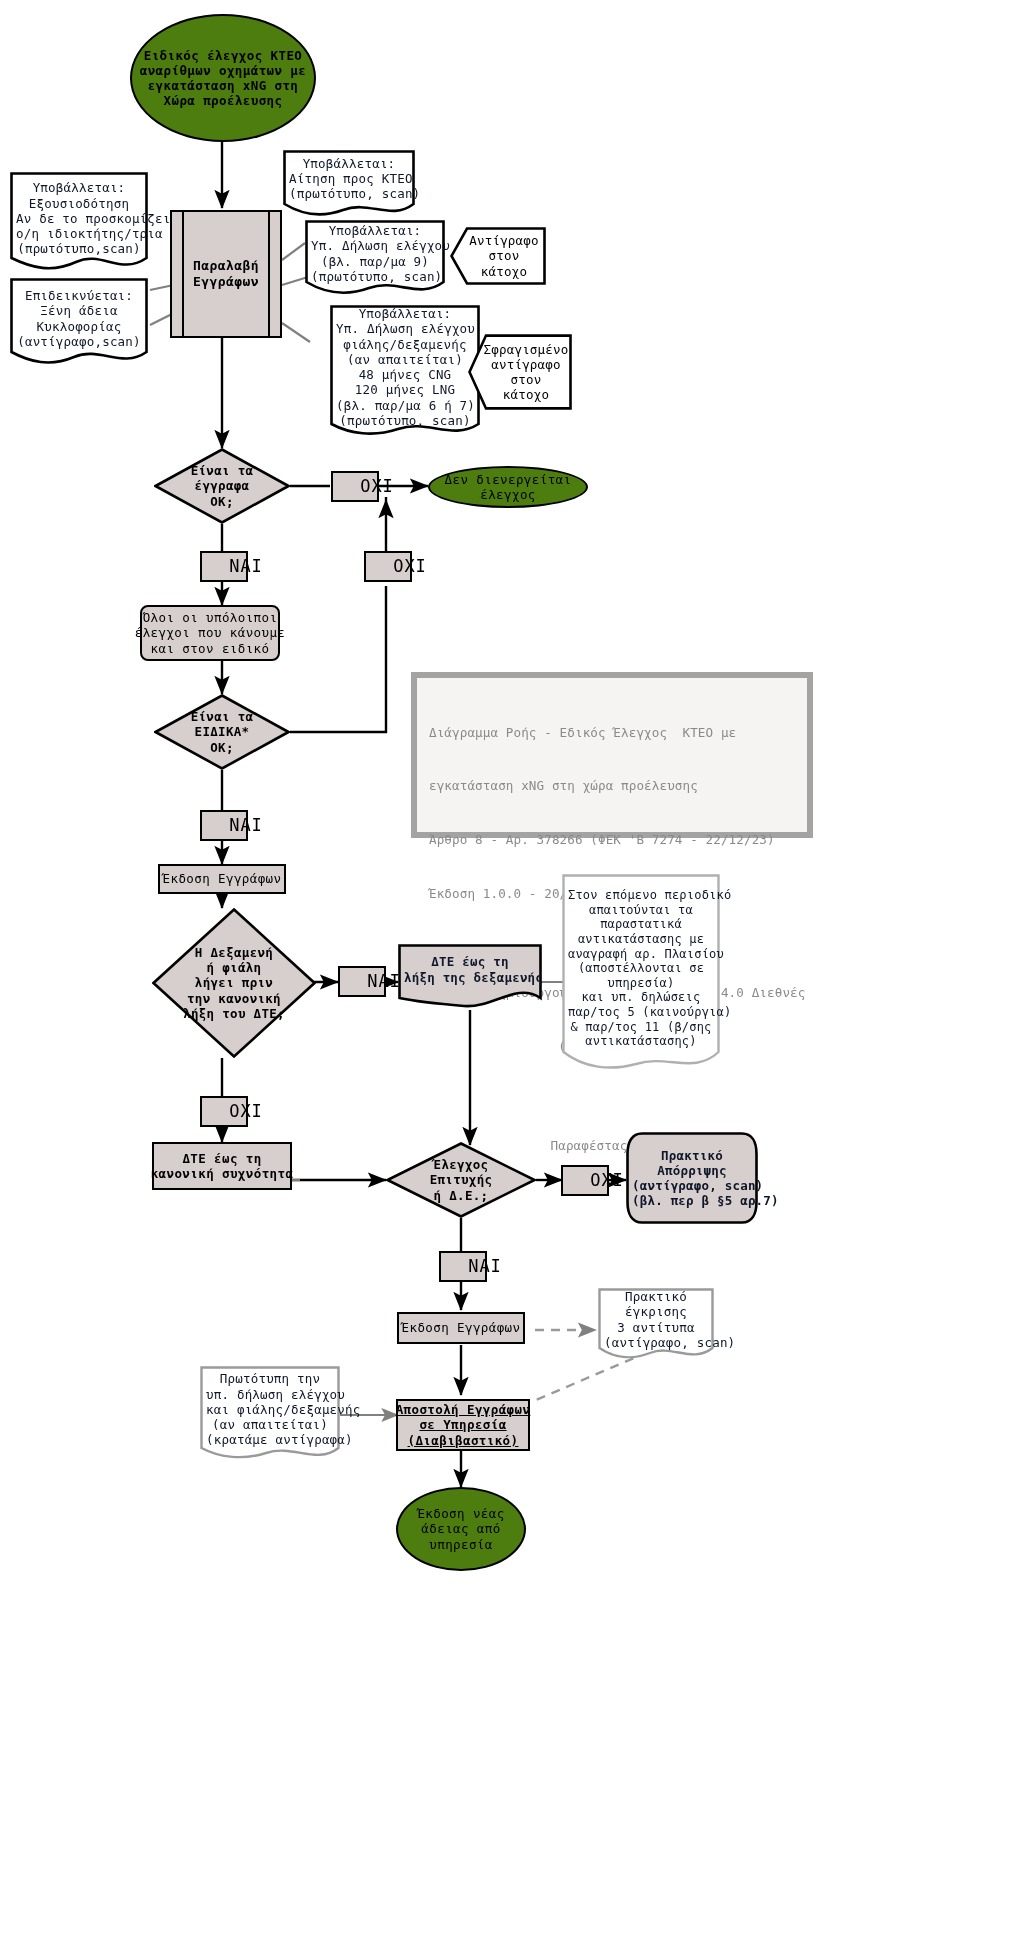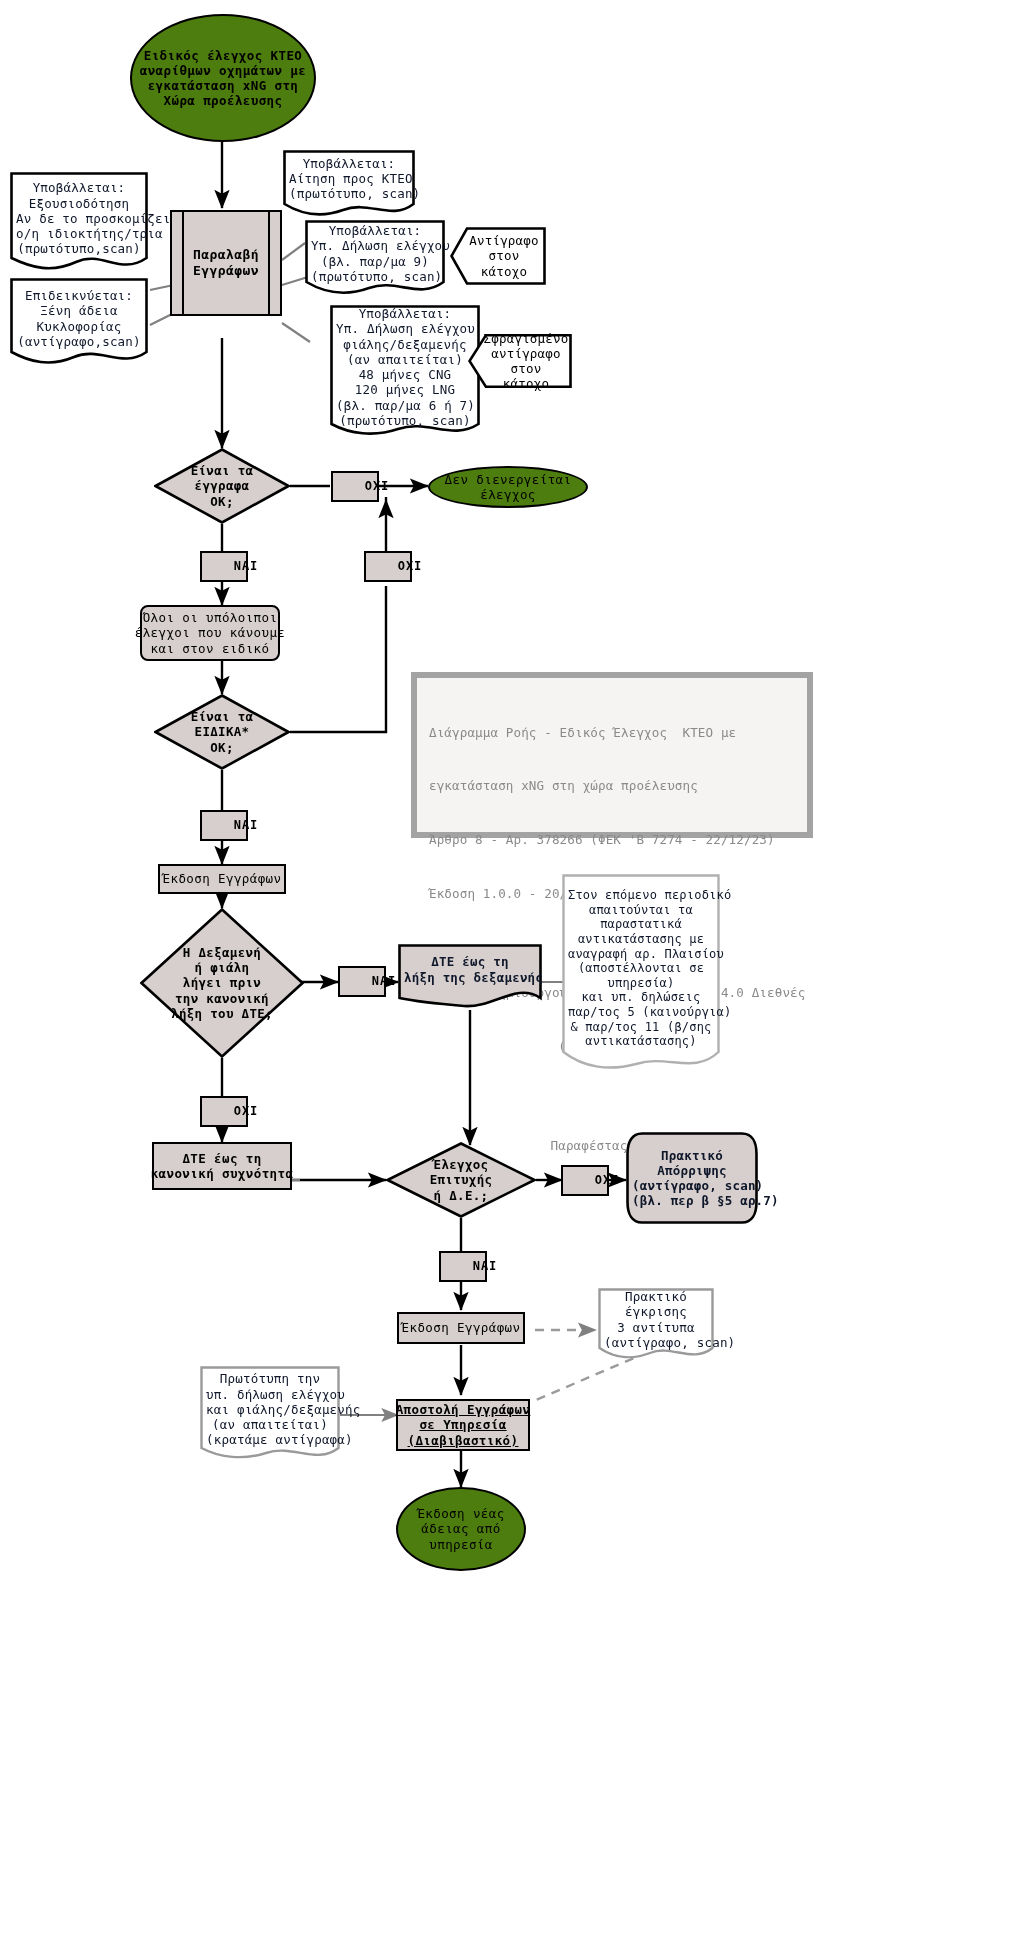--- a/index.html
+++ b/index.html
@@ -85,22 +85,22 @@
   }
   .decision .dia-txt {
     position: relative;
     z-index: 2;
   }
 
   
   .labelbox {
     background: #d6cfcd;
     border: 2px solid #000;
-    font-weight: bold;
-    font-size: 12px;
+    font-weight: normal;
+    font-size: 17px;
     letter-spacing: 1px;
     padding-left: 44px;
   }
 
   
   .docnote {
     font-size: 12.5px;
     color: #0f172a;
     letter-spacing: 0.2px;
   }
@@ -271,21 +271,21 @@
 
   <div class="node docnote" style="left:283px; top:150px; width:132px; height:68px;">
     <svg class="doc-bg" viewBox="0 0 132 68" preserveAspectRatio="none">
       <path d="M1.5,1.5 H130.5 V54 C108,71 86,50 60,60 C38,68 18,64 1.5,54 Z" fill="#ffffff" stroke="#000" stroke-width="2.6" vector-effect="non-scaling-stroke"></path>
     </svg>
     <span class="doc-txt">Υποβάλλεται:
 Αίτηση προς ΚΤΕΟ
 (πρωτότυπο, scan)</span>
   </div>
 
-  <div class="node predefined" style="left:170px; top:210px; width:112px; height:106px;">
+  <div class="node predefined" style="left:170px; top:210px; width:112px; height:128px;">
     <span>Παραλαβή
 Εγγράφων</span>
   </div>
 
   <div class="node docnote" style="left:305px; top:220px; width:140px; height:78px;">
     <svg class="doc-bg" viewBox="0 0 140 78" preserveAspectRatio="none">
       <path d="M1.5,1.5 H138.5 V62 C114,80 92,58 64,68 C42,76 20,73 1.5,62 Z" fill="#ffffff" stroke="#000" stroke-width="2.6" vector-effect="non-scaling-stroke"></path>
     </svg>
     <span class="doc-txt">Υποβάλλεται:
 Υπ. Δήλωση ελέγχου
@@ -309,21 +309,21 @@
     <span class="doc-txt">Υποβάλλεται:
 Υπ. Δήλωση ελέγχου
 φιάλης/δεξαμενής
 (αν απαιτείται)
 48 μήνες CNG
 120 μήνες LNG
 (βλ. παρ/μα 6 ή 7)
 (πρωτότυπο, scan)</span>
   </div>
 
-  <div class="node pentanote" style="left:468px; top:334px; width:104px; height:54px;">
+  <div class="node pentanote" style="left:468px; top:334px; width:104px; height:76px;">
     <svg class="pent-bg" viewBox="0 0 104 72" preserveAspectRatio="none">
       <path d="M18,1.5 H102.5 V70.5 H18 L1.5,36 Z" fill="#ffffff" stroke="#000" stroke-width="2.6" vector-effect="non-scaling-stroke"></path>
     </svg>
     <span class="pent-txt">Σφραγισμένο
 αντίγραφο
 στον
 κάτοχο</span>
   </div>
 
   <div class="node decision" style="left:154px; top:448px; width:136px; height:76px;">
@@ -380,21 +380,21 @@
     <span class="lg-line">εγκατάσταση xNG στη χώρα προέλευσης</span>
     <span class="lg-line">Άρθρο 8 - Αρ. 378266 (ΦΕΚ 'Β 7274 - 22/12/23)</span>
     <span class="lg-line">Έκδοση 1.0.0 - 20/03/2024</span>
     <span class="lg-gap"></span>
     <span class="lg-line">Αναφορά Δημιουργού - Παρόμοια Διανομή 4.0 Διεθνές</span>
     <span class="lg-center">(CC BY-SA 4.0)</span>
     <span class="lg-gap"></span>
     <span class="lg-center">Παραφέστας Νίκος</span>
   </div>
 
-  <div class="node decision" style="left:140px; top:908px; width:164px; height:150px;">
+  <div class="node decision" style="left:152px; top:908px; width:164px; height:150px;">
     <svg class="dia-bg" viewBox="0 0 164 150" preserveAspectRatio="none">
       <polygon points="82,1.5 162.5,75 82,148.5 1.5,75" fill="#d6cfcd" stroke="#000" stroke-width="2.6" vector-effect="non-scaling-stroke"></polygon>
     </svg>
     <span class="dia-txt">Η Δεξαμενή
 ή φιάλη
 λήγει πριν
 την κανονική
 λήξη του ΔΤΕ;</span>
   </div>
 

